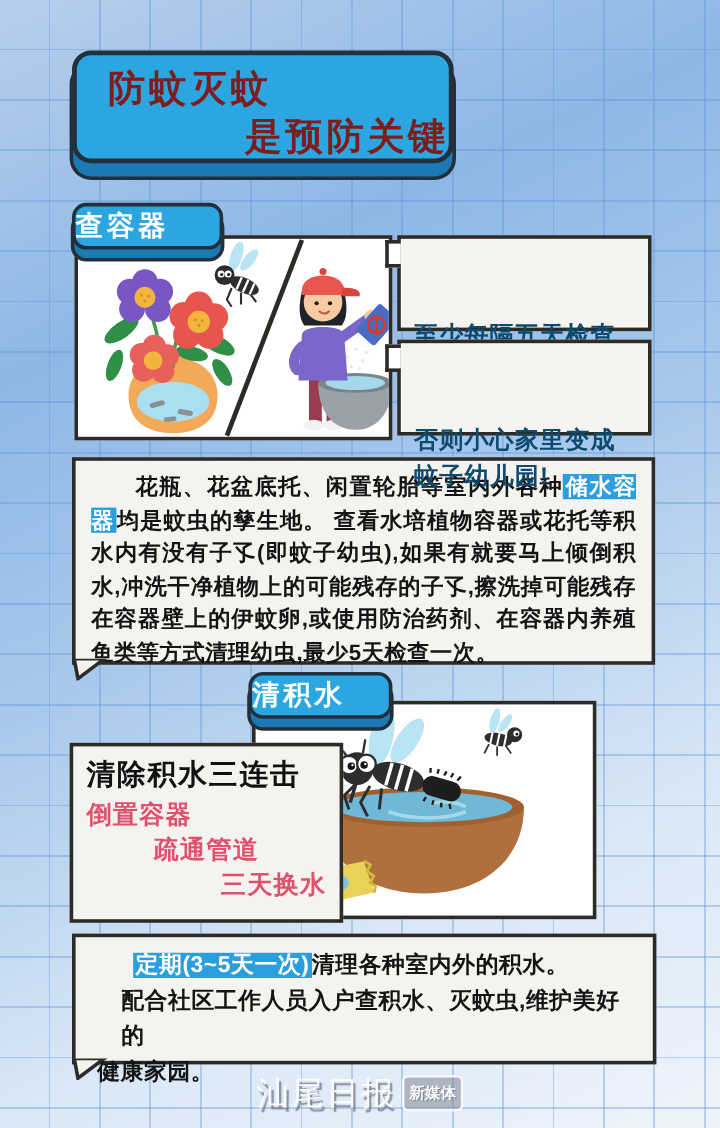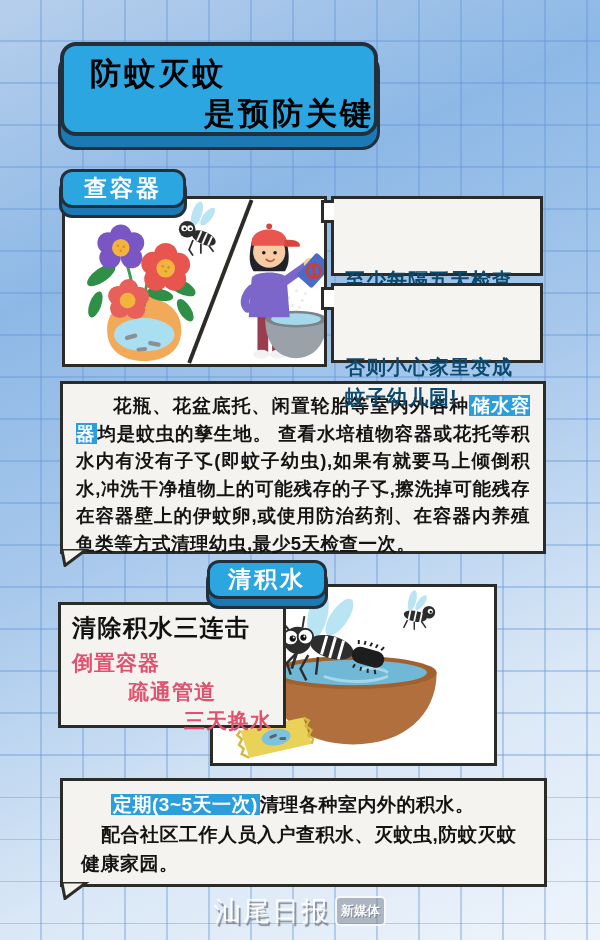--- a/index.html
+++ b/index.html
@@ -11,27 +11,27 @@
       repeating-linear-gradient(to bottom, transparent 0 40.5px, rgba(96,148,214,0.38) 40.5px 42px),
       linear-gradient(155deg,#b7cfec 0%,#8db8e6 26%,#a9c9ec 50%,#d9e7f6 76%,#eef4fb 100%);
   }
   
   .title-box {
     position:absolute; left:60px; top:42px; width:318px; height:94px;
     background:#2ba6e1; border:4px solid #232f3b; border-radius:16px;
     box-shadow:0 12px 0 -1px #1b7ab4, 0 12px 0 2px #232f3b;
     box-sizing:border-box; z-index:2;
   }
-  .title-line { color:#000000; font-weight:bold; font-size:31px; letter-spacing:3px; line-height:40px; }
+  .title-line { color:#7f1d1d; font-weight:bold; font-size:31px; letter-spacing:3px; line-height:40px; }
   .title-line.t1 { margin:8px 0 0 26px; }
   .title-line.t2 { margin:0 0 0 92px;text-align:right; }
   
   .pill {
     position:absolute; background:#2ba6e1; border:3.5px solid #232f3b; border-radius:12px;
-    color:#fff; font-weight:bold; text-align:center; z-index:5; box-sizing:border-box;
+    color:#fff; font-weight:bold; z-index:5; box-sizing:border-box;
     box-shadow:0 9px 0 -2px #1b7ab4, 0 9px 0 1px #232f3b;
   }
   .pill1 { left:60px;  top:169px; width:126px; height:39px; font-size:23px; line-height:33px; letter-spacing:3px; }
   .pill2 { left:207px; top:560px; width:120px; height:39px; font-size:23px; line-height:33px; letter-spacing:3px; }
   
   .panel { position:absolute; background:#ffffff; border:3.5px solid #2b2b28; box-sizing:border-box; z-index:2; }
   .panel1 { left:62px;  top:196px; width:265px; height:171px; }
   .panel2 { left:210px; top:584px; width:287px; height:182px; }
   .panel svg { display:block; width:100%; height:100%; }
   
@@ -51,21 +51,21 @@
   .paper {
     position:absolute; background:#f4f3ef; border:3.5px solid #2b2b28; box-sizing:border-box;
     color:#141414; font-weight:bold; z-index:2;
   }
   .para-box { left:60px; top:381px; width:486px; height:173px; padding:8px 13px 0 13px;
               font-size:18.5px; line-height:27.5px; letter-spacing:0.5px; text-align:justify; }
   .para-box p { margin:0; text-indent:2em; }
   .hl { background:#2b9fdd; color:#fff; padding:0 2px; }
   .fold { position:absolute; left:-3px; bottom:-16px; width:30px; height:18px; }
   
-  .combo-box { left:58px; top:602px; width:228px; height:126px; padding:7px 0 0 11px; z-index:4; }
+  .combo-box { left:58px; top:619px; width:228px; height:150px; padding:7px 0 0 11px; z-index:4; }
   .combo-title { font-size:24px; font-weight:900; color:#111; letter-spacing:1.5px; margin:0 0 4px 0; }
   .combo-step { font-size:21px; font-weight:900; color:#e0516e; line-height:29px; letter-spacing:1px; }
   .step-1 { margin-left:56px; }
   .step-2 { margin-left:112px; }
   
   .bottom-box { left:60px; top:778px; width:487px; height:109px; padding:9px 12px 0 12px;
                 font-size:19px; line-height:29.5px; letter-spacing:0.5px; }
   .bl1 { margin-left:36px; } .bl2 { margin-left:26px; } .bl3 { margin-left:6px; }
   
   .watermark { position:absolute; left:0; right:0; top:893px; text-align:center; z-index:1; }
@@ -308,21 +308,21 @@
 
   <div class="paper combo-box">
     <div class="combo-title">清除积水三连击</div>
     <div class="combo-step step-0">倒置容器</div>
     <div class="combo-step step-1">疏通管道</div>
     <div class="combo-step step-2">三天换水</div>
   </div>
 
   <div class="paper bottom-box">
     <div class="bl1"><span class="hl">定期(3~5天一次)</span><span>清理各种室内外的积水。</span></div>
-    <div class="bl2">配合社区工作人员入户查积水、灭蚊虫,防蚊灭蚊</div>
+    <div class="bl2">配合社区工作人员入户查积水、灭蚊虫,维护美好的</div>
     <div class="bl3">健康家园。</div>
     <svg class="fold" viewBox="0 0 30 18">
       <path d="M1.8 0 L27 0 L5 16.5 Z" fill="#f4f3ef" stroke="#2b2b28" stroke-width="3"></path>
     </svg>
   </div>
 
   <div class="watermark">
     <span class="wm-brand">汕尾日报</span><span class="wm-badge">新媒体</span>
   </div>
 

